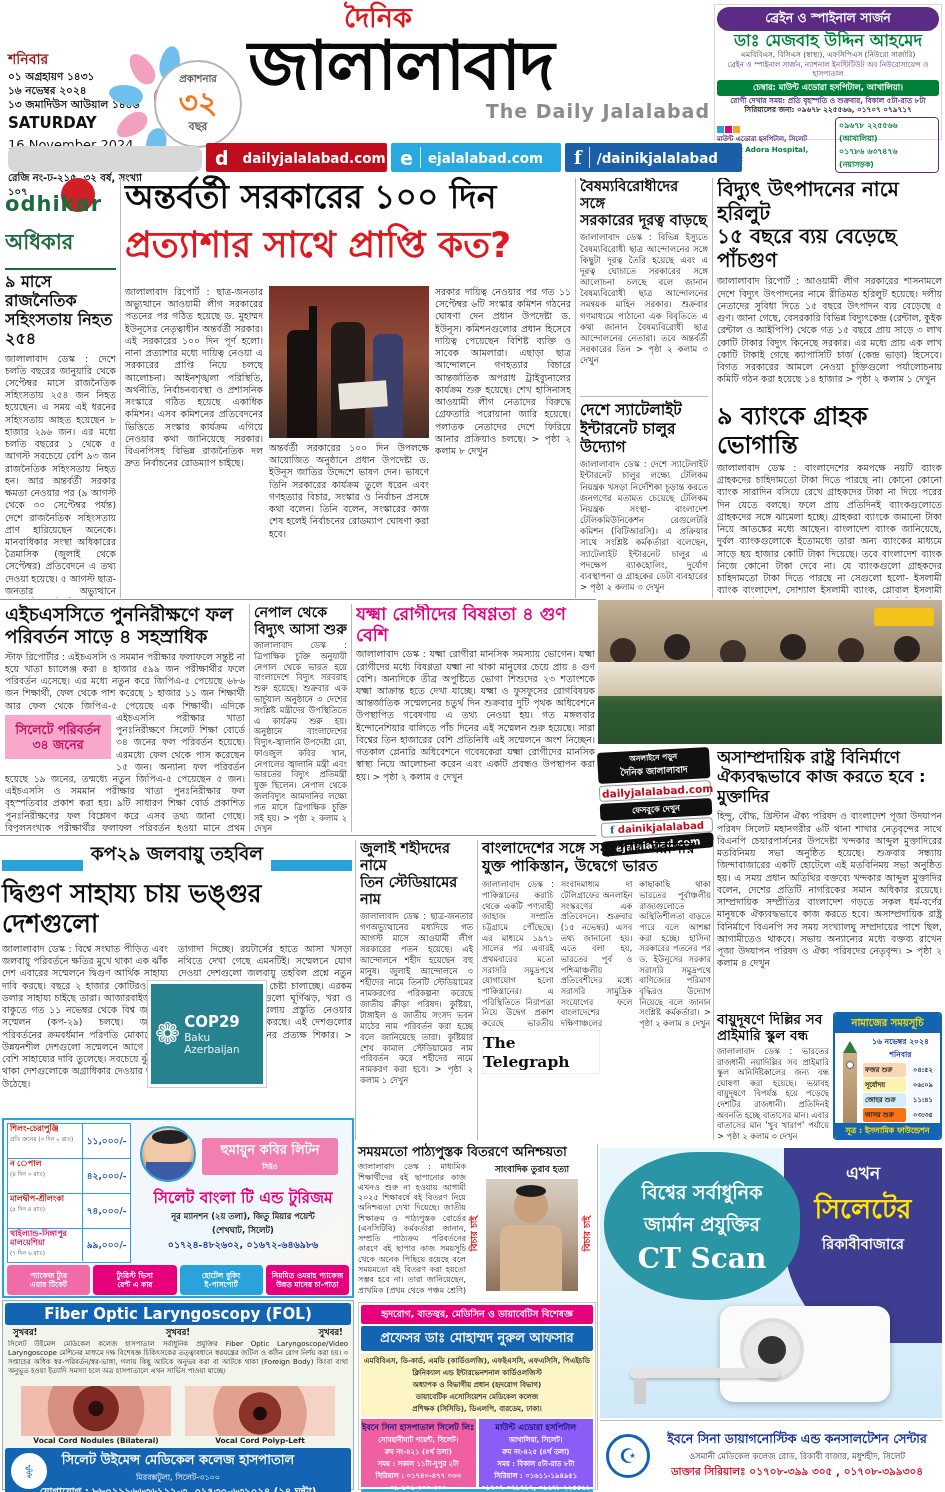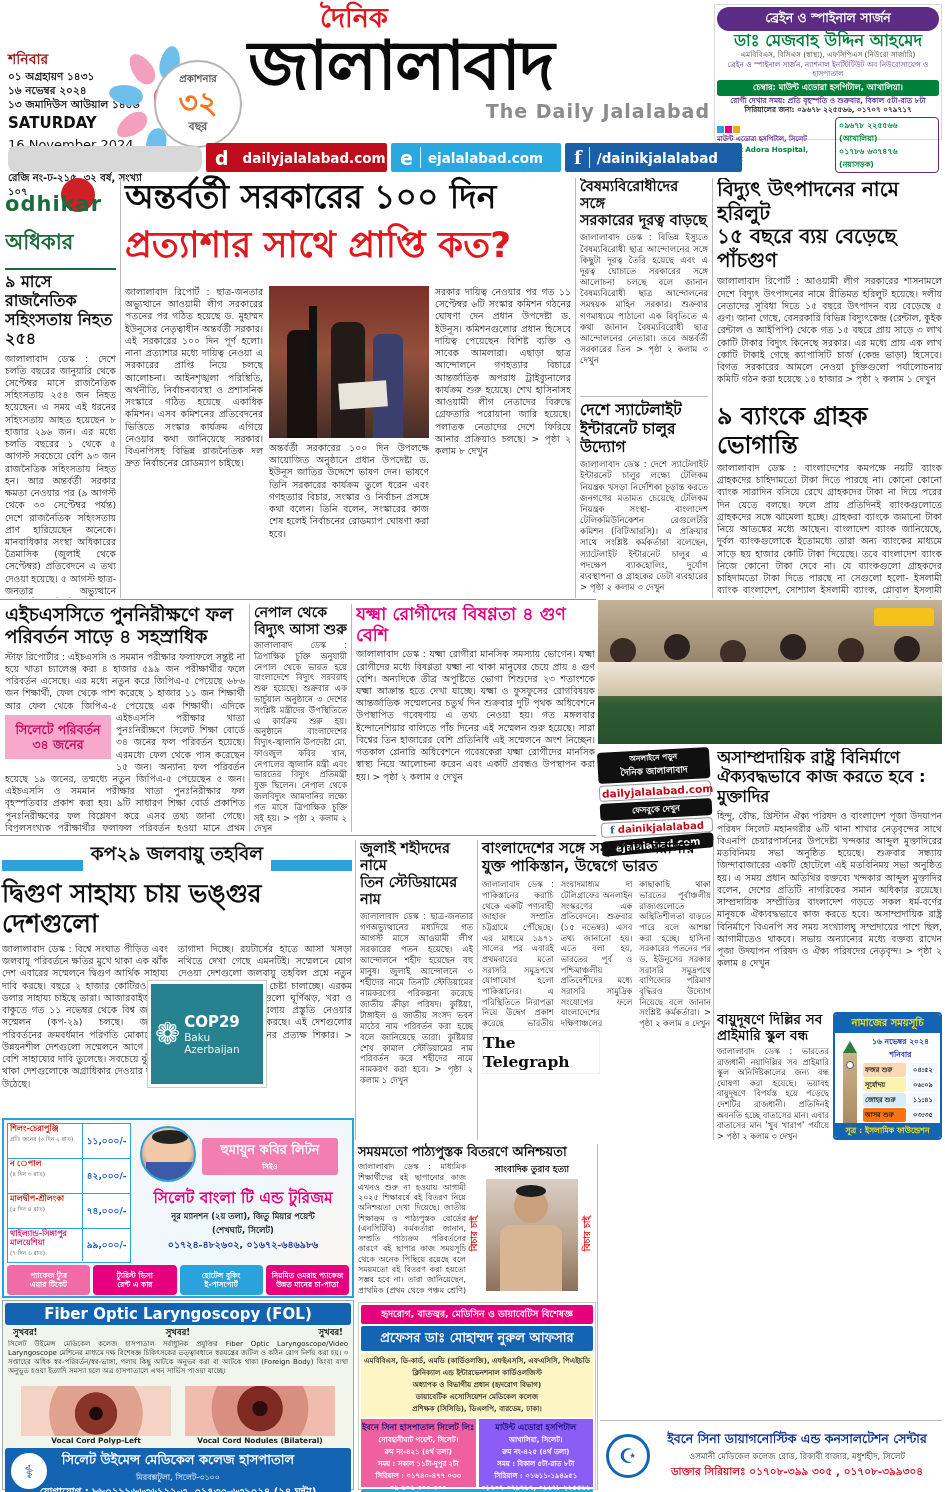--- a/index.html
+++ b/index.html
@@ -64,21 +64,21 @@
       <div class="abs" style="left:42px;top:40px;width:26px;height:26px;border-radius:50%;background:#e8484f"></div>
     </div>
     <div class="badge-circle" style="left:42px;top:16px;width:88px;height:88px">
       <div class="b" style="font-size:10px;color:#555">প্রকাশনার</div>
       <div class="b" style="font-size:30px;color:#f4761f;line-height:1">৩২</div>
       <div class="b" style="font-size:11px;color:#555">বছর</div>
     </div>
   </div>
 
   <div class="abs" style="left:248px;top:4px;width:462px;height:134px">
-    <div class="b" style="font-size:27px;color:#e0181f;margin-left:72px;line-height:1">দৈনিক</div>
+    <div class="b" style="font-size:27px;color:#e0181f;margin-left:96px;line-height:1">দৈনিক</div>
     <div class="b" style="font-size:68px;letter-spacing:-2px;line-height:1.02;color:#0a0a0a">জালালাবাদ</div>
     <div class="b" style="font-size:19px;color:#8c8c8c;text-align:right;letter-spacing:1px">The Daily Jalalabad</div>
   </div>
 
   <div class="abs" style="left:714px;top:4px;width:228px;height:136px;border:1px solid #d9d9d9;padding:2px;background:#fff">
     <div class="pill" style="background:#5b2b86;font-size:12.5px;padding:2px 14px">ব্রেইন ও স্পাইনাল সার্জন</div>
     <div class="b c" style="font-size:16.5px;color:#00813a;line-height:1.1;margin-top:1px">ডাঃ মেজবাহ উদ্দিন আহমেদ</div>
     <div class="mez" style="color:#333">এমবিবিএস, বিসিএস (স্বাস্থ্য), এফসিপিএস (নিউরো সার্জারি)</div>
     <div class="mez" style="color:#5b2b86">ব্রেইন ও স্পাইনাল সার্জন, ন্যাশনাল ইনস্টিটিউট অব নিউরোসায়েন্স ও হাসপাতাল</div>
     <div style="background:#00813a;color:#fff;font-weight:bold;font-size:8.3px;text-align:center;border-radius:3px;padding:1px 0;margin-top:1px">চেম্বার: মাউন্ট এডোরা হসপিটাল, আখালিয়া।</div>
@@ -414,26 +414,26 @@
   <div class="abs" style="left:2px;top:1300px;width:352px;height:190px;border:1px solid #9ab;background:#f1f5ec;padding:2px">
     <div class="b c" style="background:#1464b4;color:#fff;font-size:15px;border-radius:3px;padding:2px 0">Fiber Optic Laryngoscopy (FOL)</div>
     <div style="display:flex;justify-content:space-between;padding:0 8px;margin-top:1px">
       <span class="b" style="font-size:8.5px">সুখবর!</span>
       <span class="b" style="font-size:8.5px">সুখবর!</span>
       <span class="b" style="font-size:8.5px">সুখবর!</span>
     </div>
     <div class="j clip" style="font-size:7px;line-height:1.28;height:44px;padding:0 3px;color:#222">সিলেট উইমেন্স মেডিকেল কলেজ হাসপাতাল সর্বাধুনিক প্রযুক্তির Fiber Optic Laryngoscope/Video Laryngoscope মেশিনের মাধ্যমে দক্ষ বিশেষজ্ঞ চিকিৎসকের তত্ত্বাবধানে স্বরযন্ত্রের জটিল ও কঠিন রোগ নির্ণয় করা হয়। ৩ সপ্তাহের অধিক স্বর-পরিবর্তন/স্বর-ভাঙ্গা, গলায় কিছু আটকে অনুভব করা বা আটকে থাকা (Foreign Body) কিংবা ব্যথা অনুভূত হওয়া ইত্যাদি সমস্যা হলে অত্র হাসপাতালে এখন সার্ভিস পাওয়া যাচ্ছে।</div>
     <div style="display:flex;gap:14px;justify-content:center;margin-top:2px">
       <div>
+        <div style="width:150px;height:50px;background:radial-gradient(circle at 50% 45%,#2b0d0d 0 9%,#7e2a22 10% 28%,#d88f80 29% 60%,#f0bcae 61%)"></div>
+        <div class="fig-cap">Vocal Cord Nodules (Bilateral)</div>
+      </div>
+      <div>
         <div style="width:150px;height:50px;background:radial-gradient(circle at 50% 55%,#1f0b0b 0 8%,#8a3328 9% 26%,#e0a18f 27% 58%,#f5d3c4 59%)"></div>
         <div class="fig-cap">Vocal Cord Polyp-Left</div>
-      </div>
-      <div>
-        <div style="width:150px;height:50px;background:radial-gradient(circle at 50% 45%,#2b0d0d 0 9%,#7e2a22 10% 28%,#d88f80 29% 60%,#f0bcae 61%)"></div>
-        <div class="fig-cap">Vocal Cord Nodules (Bilateral)</div>
       </div>
     </div>
     <div style="position:relative;background:#1464b4;color:#fff;border-radius:3px;margin-top:3px;padding:2px 0;text-align:center">
       <div class="abs" style="left:6px;top:5px;width:36px;height:36px;border-radius:50%;background:#fff;display:flex;align-items:center;justify-content:center">
         <span style="color:#1464b4;font-size:18px">⚕</span>
       </div>
       <div class="b" style="font-size:13px">সিলেট উইমেন্স মেডিকেল কলেজ হাসপাতাল</div>
       <div style="font-size:8px">মিরবক্সটুলা, সিলেট-৩১০০</div>
       <div class="b" style="font-size:10px">যোগাযোগ : ৮৮০২৯৯৬৬৩৬১২২-৩, ০১৭৩০-৬৩৯০২৪ (২৪ ঘন্টা)</div>
     </div>
@@ -465,20 +465,40 @@
         <div class="b" style="font-size:6.9px;color:#fff">সময় : বিকাল ৫টা-রাত ৮টা</div>
         <div class="b" style="font-size:6.9px;color:#fff">সিরিয়াল : ০১৬১১-১৯৪৯৫১</div>
         <div class="b" style="font-size:6.9px;color:#fff">০১৭০৭-০৭৯৭১৭, ০৯৬৭৮ ২২৫৫৬৬</div>
       </div>
     </div>
     <div class="b c" style="background:#2aa3dc;color:#fff;font-size:8.4px;border-radius:2px;padding:2px 0;margin-top:2px">রোগী দেখবেন : প্রতি বুধবার ও বৃহস্পতিবার</div>
   </div>
 
   <div class="vline" style="left:597px;top:1144px;height:346px"></div>
 
+  <div class="abs" style="left:600px;top:1148px;width:342px;height:270px;background:linear-gradient(180deg,#eaf6fd 0%,#cfe9f8 100%);overflow:hidden">
+    <div class="abs" style="right:0;top:0;width:158px;height:195px;background:#3d3d91;border-radius:0 0 0 55%"></div>
+    <div class="abs c" style="right:6px;top:12px;width:146px">
+      <div class="b" style="font-size:17px;color:#fff">এখন</div>
+      <div class="b" style="font-size:27px;color:#ffe500">সিলেটের</div>
+      <div class="b" style="font-size:14.5px;color:#fff">রিকাবীবাজারে</div>
+    </div>
+    <div class="abs c" style="left:4px;top:4px;width:196px;height:148px;background:#2a95a5;border-radius:48% 42% 46% 50%;display:flex;flex-direction:column;align-items:center;justify-content:center">
+      <div class="b" style="font-size:19px;color:#fff">বিশ্বের সর্বাধুনিক</div>
+      <div class="b" style="font-size:19px;color:#fff">জার্মান প্রযুক্তির</div>
+      <div class="b" style="font-size:28px;color:#fff;font-family:'DejaVu Serif','Liberation Serif',serif">CT Scan</div>
+    </div>
+    <div class="abs" style="left:30px;top:158px;width:290px;height:104px">
+      <div class="abs" style="left:90px;top:0;width:170px;height:96px;background:#fbfbfb;border-radius:14px;box-shadow:0 2px 6px rgba(0,0,0,.25)"></div>
+      <div class="abs" style="left:110px;top:12px;width:64px;height:64px;border-radius:50%;background:#e9e9e9;border:4px solid #ddd"></div>
+      <div class="abs" style="left:128px;top:30px;width:28px;height:28px;border-radius:50%;background:#333"></div>
+      <div class="abs" style="left:0;top:62px;width:150px;height:10px;background:#e4e4e4;border-radius:4px;box-shadow:0 2px 3px rgba(0,0,0,.2)"></div>
+      <div class="abs" style="left:4px;top:72px;width:12px;height:26px;background:#cfcfcf"></div>
+    </div>
+  </div>
 
   <div class="abs" style="left:600px;top:1420px;width:342px;height:70px;background:#fff;border-top:1px solid #bbb;display:flex;align-items:center;gap:8px;padding:4px 6px">
     <div style="width:44px;height:44px;border-radius:50%;border:3px solid #1464b4;display:flex;align-items:center;justify-content:center;flex-shrink:0">
       <span style="color:#1464b4;font-size:20px">☪</span>
     </div>
     <div class="c" style="flex:1">
       <div class="b" style="font-size:12.5px;color:#14309c">ইবনে সিনা ডায়াগনোস্টিক এন্ড কনসালটেশন সেন্টার</div>
       <div style="font-size:8.4px;color:#333">ওসমানী মেডিকেল কলেজ রোড, রিকাবী বাজার, মধুশহীদ, সিলেট</div>
       <div class="b" style="font-size:10.5px;color:#cf1126">ডাক্তার সিরিয়ালঃ ০১৭০৮-৩৯৯ ৩০৫ , ০১৭০৮-৩৯৯৩০৪</div>
     </div>

